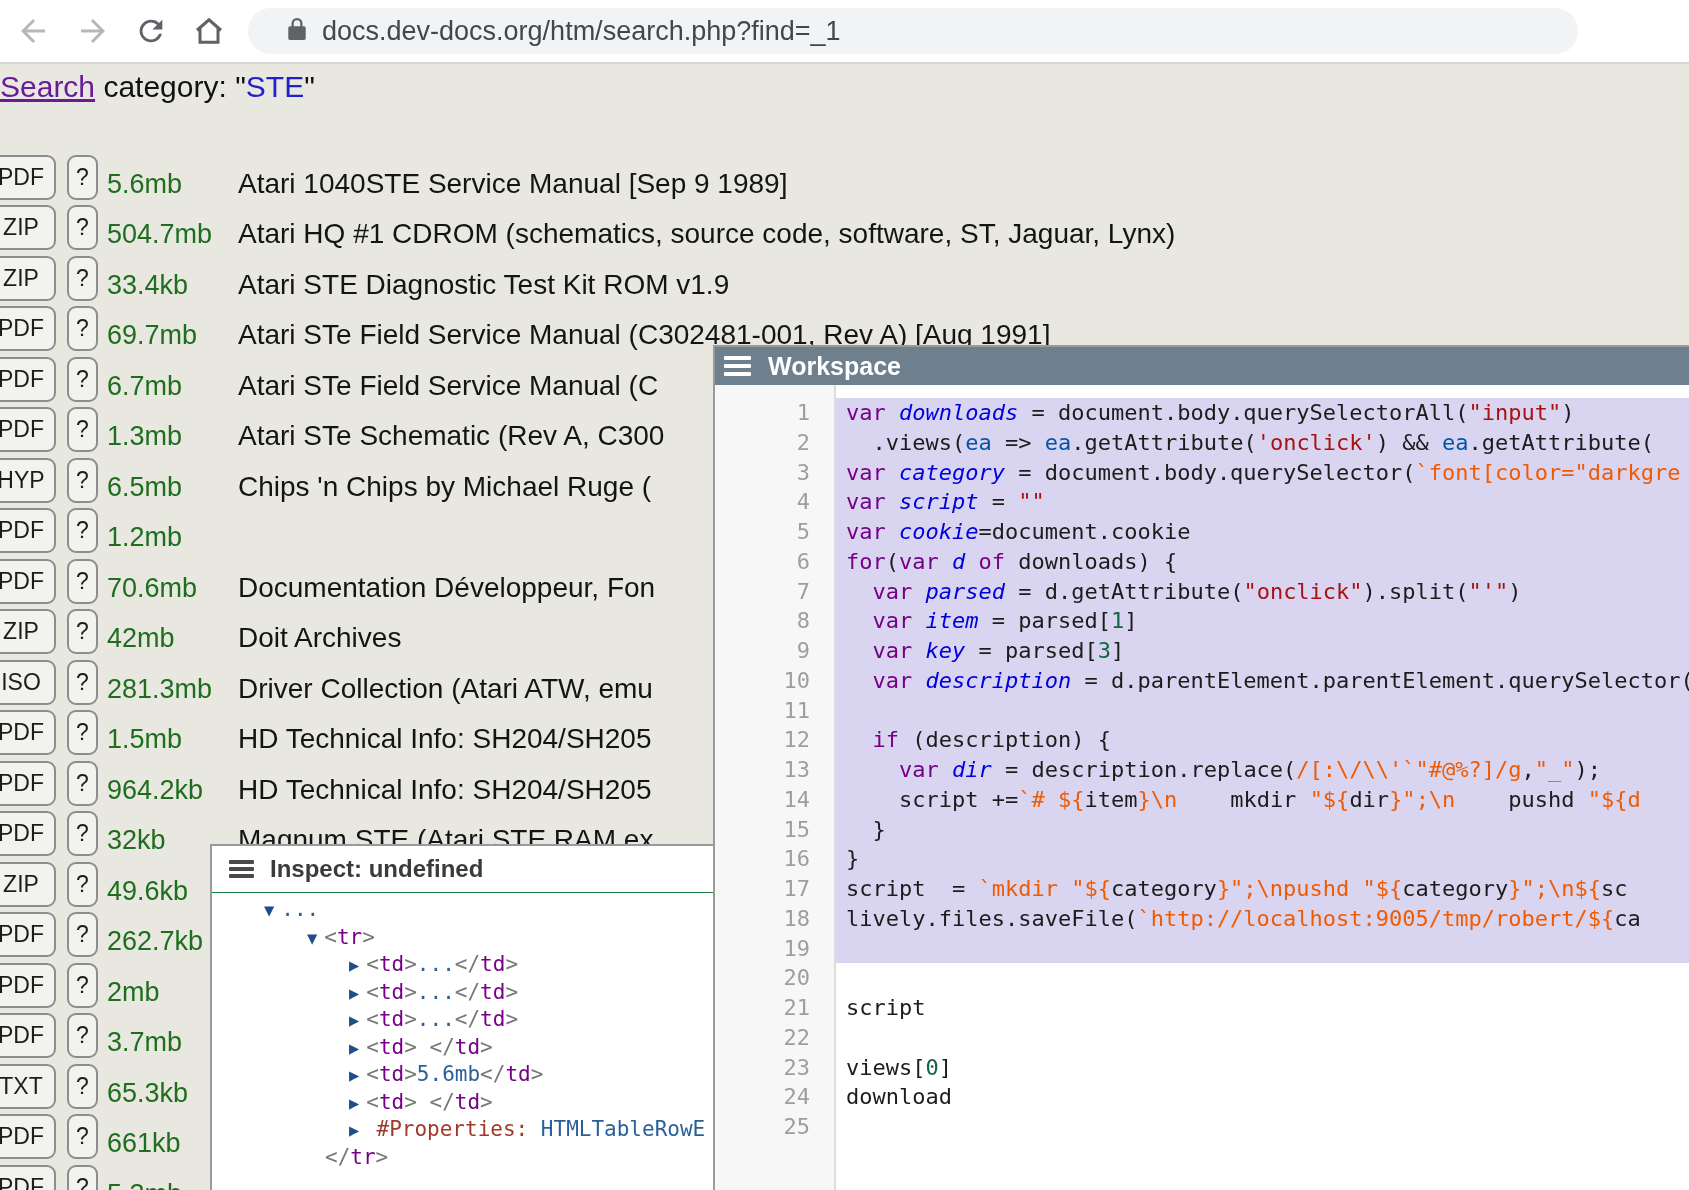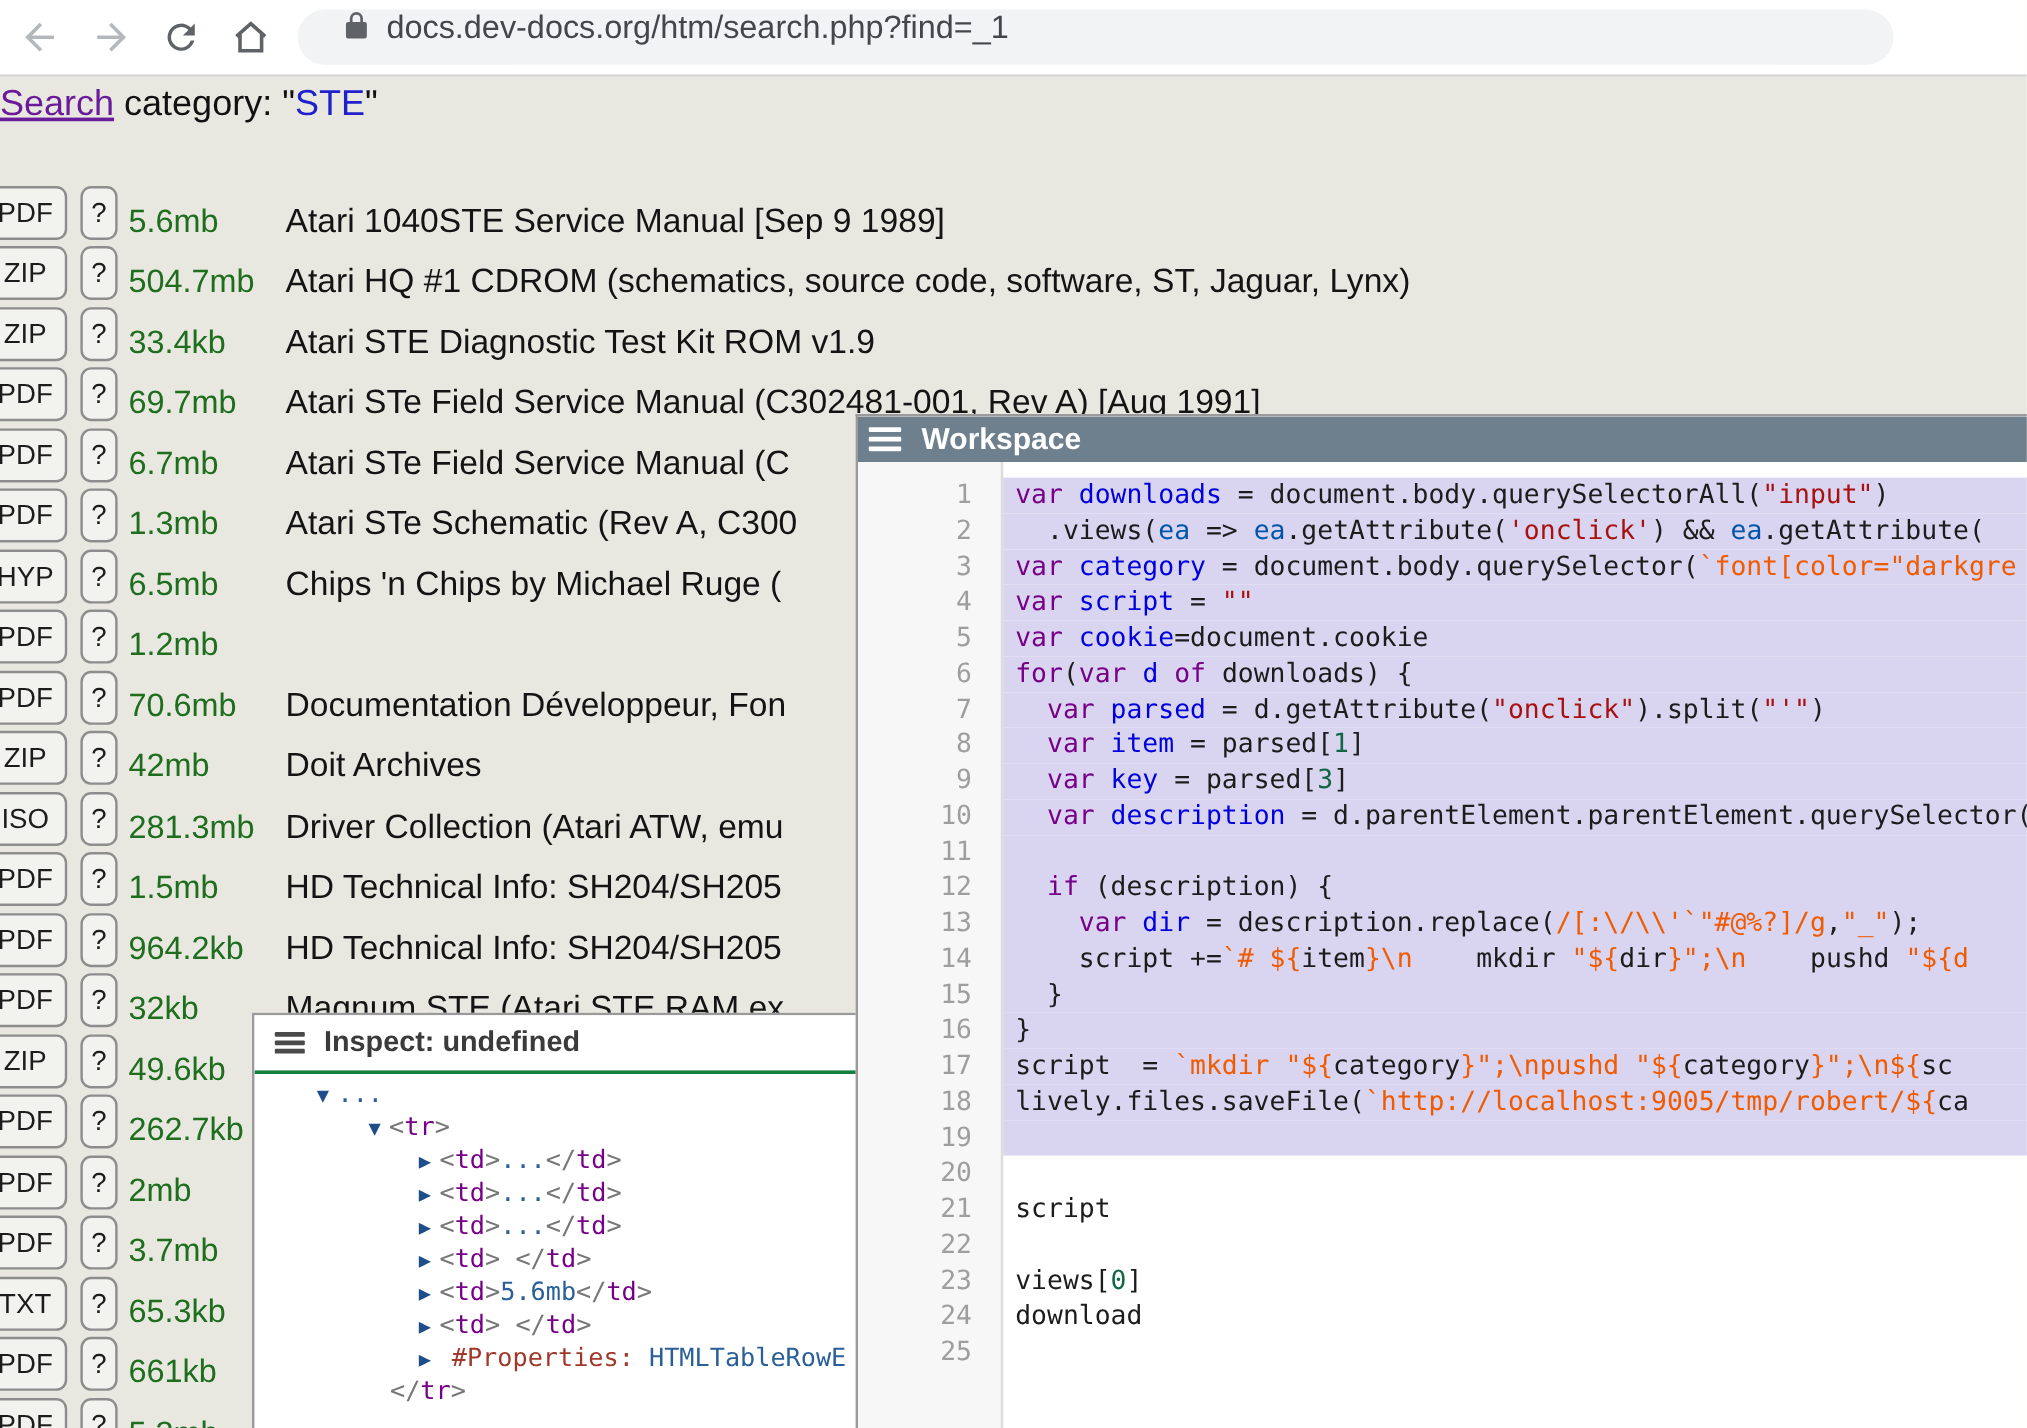--- a/index.html
+++ b/index.html
@@ -4,21 +4,21 @@
 <style>
   html,body{margin:0;padding:0;}
   body{width:1689px;height:1190px;overflow:hidden;position:relative;
        font-family:"Liberation Sans",sans-serif;background:#fff;}
 
   
   .browser-bar{position:absolute;left:0;top:0;width:1689px;height:62px;background:#fff;
                border-bottom:2px solid #d6d6d6;z-index:20;}
   .nav-ico{position:absolute;top:10px;width:42px;height:42px;display:flex;align-items:center;justify-content:center;}
   .url-pill{position:absolute;left:248px;top:8px;width:1330px;height:46px;border-radius:23px;
-            background:#f1f3f4;display:flex;align-items:flex-start;}
+            background:#f1f3f4;display:flex;align-items:center;}
   .lock{margin-left:38px;flex:none;}
   .url-text{margin-left:14px;font-size:27px;color:#44474a;white-space:nowrap;}
 
   
   .page{position:absolute;left:0;top:62px;width:1689px;height:1128px;background:#e8e8e1;z-index:0;}
   .heading{position:absolute;left:0;top:8px;font-size:30px;color:#111;white-space:nowrap;}
   .heading a{color:#6a1b9a;text-decoration:underline;}
   .heading .val{color:#2020cc;}
 
   .file-list{position:absolute;left:0;top:87px;width:1689px;}
@@ -41,26 +41,26 @@
   .ws-titlebar .hamburger{margin-left:9px;}
   .ws-titlebar .hamburger i{width:27px;height:4px;background:#fff;margin:4px 0;}
   .ws-title{color:#fff;font-weight:bold;font-size:25px;margin-left:17px;}
   .ws-body{position:relative;height:808px;background:#fff;}
   .gutter-strip{position:absolute;left:0;top:0;width:119px;height:100%;background:#f7f7f7;border-right:2px solid #dcdcdc;}
   .code-rows{position:absolute;left:0;top:0;width:100%;padding-top:13px;}
   .code-row{display:flex;height:29.75px;font-family:"DejaVu Sans Mono",monospace;font-size:22px;line-height:29.75px;white-space:pre;}
   .ln{width:95px;flex:none;text-align:right;padding-right:26px;color:#9e9e9e;}
   .code-text{flex:1;padding-left:10px;overflow:hidden;color:#1c1c1c;}
   .code-text.sel{background:#d9d5f0;}
-  .k{color:#770088;} .d{color:#0000dd;} .v{color:#0055aa;}
+  .k{color:#770088;} .d{color:#0000dd;font-style:italic;} .v{color:#0055aa;}
   .s{color:#a91111;} .t{color:#f05a00;} .n{color:#116644;} .p{color:#1c1c1c;}
 
   
   #inspector{left:210px;top:844px;width:530px;height:372px;z-index:5;}
-  .insp-titlebar{height:46px;background:#fff;display:flex;align-items:center;border-bottom:3px solid #15803d;}
+  .insp-titlebar{height:46px;background:#fff;display:flex;align-items:center;border-bottom:1px solid #15803d;}
   .insp-titlebar .hamburger{margin-left:17px;}
   .insp-titlebar .hamburger i{width:25px;height:3.5px;background:#4a4a4a;margin:3.5px 0;}
   .insp-title{color:#3b3b3b;font-weight:bold;font-size:24px;margin-left:16px;}
   .insp-body{padding-top:3px;}
   .dom-row{height:27.5px;line-height:27.5px;font-family:"DejaVu Sans Mono",monospace;font-size:21px;white-space:pre;overflow:hidden;}
   .tri{color:#1d4e89;font-size:17px;margin-right:7px;}
   .tag{color:#770088;} .br{color:#777777;} .txt{color:#2a5f97;} .prop{color:#a0392a;}
 </style>
 </head>
 <body>

